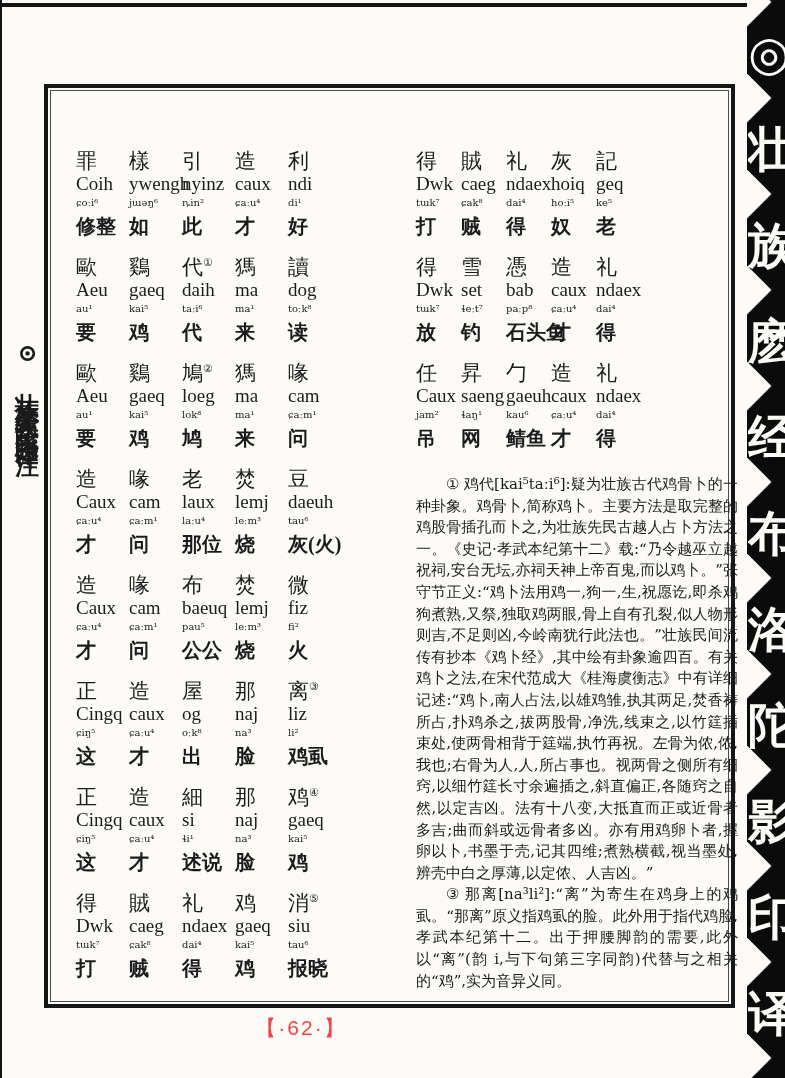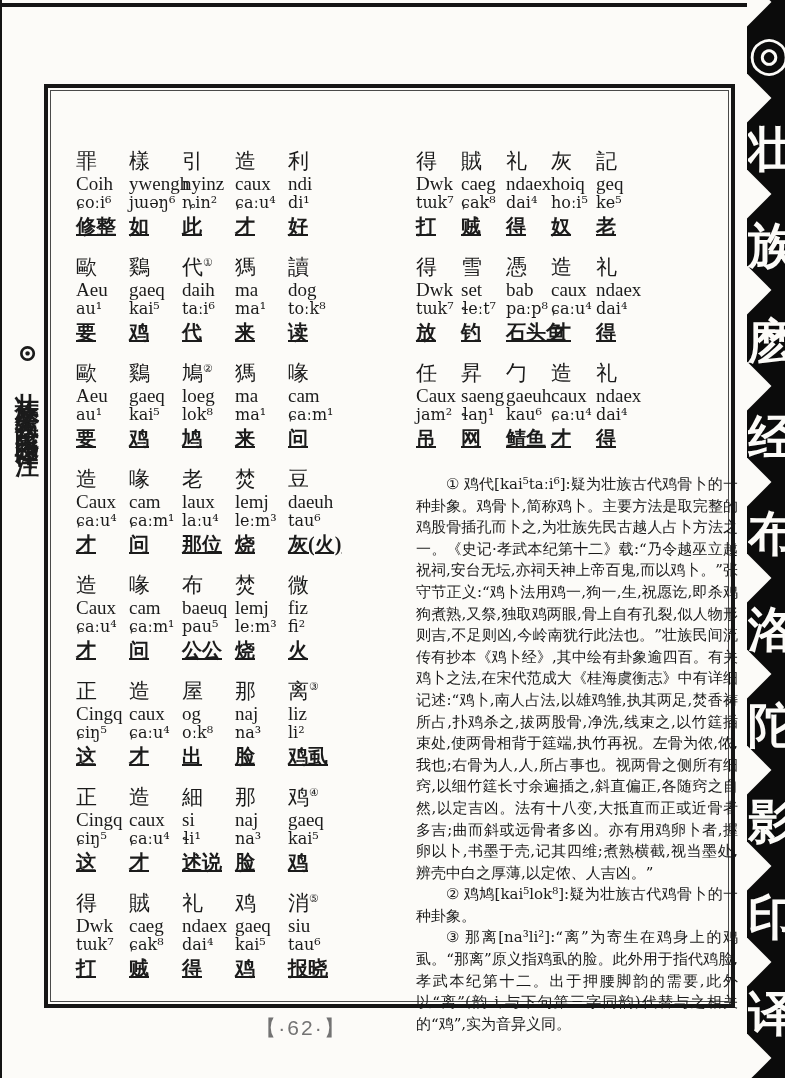--- a/index.html
+++ b/index.html
@@ -30,37 +30,37 @@
   .col{position:absolute;top:57px;}
   .col-left{left:25px;width:290px;}
   .col-right{left:365px;width:322px;}
   .gloss-block{margin-bottom:14px;}
   .row{display:grid;}
   .col-left .row{grid-template-columns:repeat(5,53px);}
   .col-right .row{grid-template-columns:repeat(5,45px);}
   .cell{white-space:nowrap;overflow:visible;}
   .hanzi-row{font-size:21px;line-height:26px;}
   .zhuang-row{font-size:19px;line-height:19px;font-family:"Liberation Serif",serif;}
-  .ipa-row{font-size:16px;line-height:20px;font-family:"DejaVu Serif",serif;}
-  .gloss-row{font-size:20px;line-height:27px;font-weight:700;text-decoration:underline;}
+  .ipa-row{font-size:10px;line-height:20px;font-family:"DejaVu Serif",serif;}
+  .gloss-row{font-size:20px;line-height:27px;font-weight:700;}
   .note-ref{font-size:11px;vertical-align:super;line-height:0;}
 
   
   .footnotes{margin-top:22px;width:322px;}
   .footnotes p{
     margin:0;font-size:15px;line-height:21.6px;
     text-align:justify;text-indent:2em;
     font-family:"DejaVu Serif","Liberation Serif",serif;
   }
   .fn-marker{padding-right:4px;}
 
   
   .pageno{
     position:absolute;left:0;top:1014px;width:602px;text-align:center;
-    font-size:21px;letter-spacing:2px;font-family:"Liberation Sans",sans-serif;color:#737373;
+    font-size:21px;letter-spacing:2px;font-family:"Liberation Sans",sans-serif;color:#ef4444;
   }
 
   
   .spine{position:absolute;left:747px;top:0;width:38px;height:1078px;background:#0b0b0b;overflow:hidden;}
   .spine .notch{
     position:absolute;left:-19px;width:36px;height:36px;background:#fcfbf8;
     transform:rotate(45deg);
   }
   .spine .frag{
     position:absolute;left:1px;width:52px;color:#fcfbf8;
@@ -412,21 +412,20 @@
                 <span class="cell">吊</span>
                 <span class="cell">网</span>
                 <span class="cell">鲭鱼</span>
                 <span class="cell">才</span>
                 <span class="cell">得</span>
               </div>
             </div>
           </div>
         <div class="footnotes" id="footnotes">
             <p><span class="fn-marker">①</span><span>鸡代[kai⁵taːi⁶]:疑为壮族古代鸡骨卜的一种卦象。鸡骨卜,简称鸡卜。主要方法是取完整的鸡股骨插孔而卜之,为壮族先民古越人占卜方法之一。《史记·孝武本纪第十二》载:“乃令越巫立越祝祠,安台无坛,亦祠天神上帝百鬼,而以鸡卜。”张守节正义:“鸡卜法用鸡一,狗一,生,祝愿讫,即杀鸡狗煮熟,又祭,独取鸡两眼,骨上自有孔裂,似人物形则吉,不足则凶,今岭南犹行此法也。”壮族民间流传有抄本《鸡卜经》,其中绘有卦象逾四百。有关鸡卜之法,在宋代范成大《桂海虞衡志》中有详细记述:“鸡卜,南人占法,以雄鸡雏,执其两足,焚香祷所占,扑鸡杀之,拔两股骨,净洗,线束之,以竹筳插束处,使两骨相背于筳端,执竹再祝。左骨为侬,侬,我也;右骨为人,人,所占事也。视两骨之侧所有细窍,以细竹筳长寸余遍插之,斜直偏正,各随窍之自然,以定吉凶。法有十八变,大抵直而正或近骨者多吉;曲而斜或远骨者多凶。亦有用鸡卵卜者,握卵以卜,书墨于壳,记其四维;煮熟横截,视当墨处,辨壳中白之厚薄,以定侬、人吉凶。”</span></p>
-            <p><span class="fn-marker">②</span><span>鸡鸠[kai⁵lok⁸]:疑为壮族古代鸡骨卜的一种卦象。</span></p>
             <p><span class="fn-marker">③</span><span>那离[na³li²]:“离”为寄生在鸡身上的鸡虱。“那离”原义指鸡虱的脸。此外用于指代鸡脸,孝武本纪第十二。出于押腰脚韵的需要,此外以“离”(韵 i,与下句第三字同韵)代替与之相关的“鸡”,实为音异义同。</span></p>
           </div>
       </div>
     </div>
   </div>
 
   <div class="pageno">【·62·】</div>
 
   <div class="spine" id="spine">
       <div class="notch" style="top: -16px;"></div>

